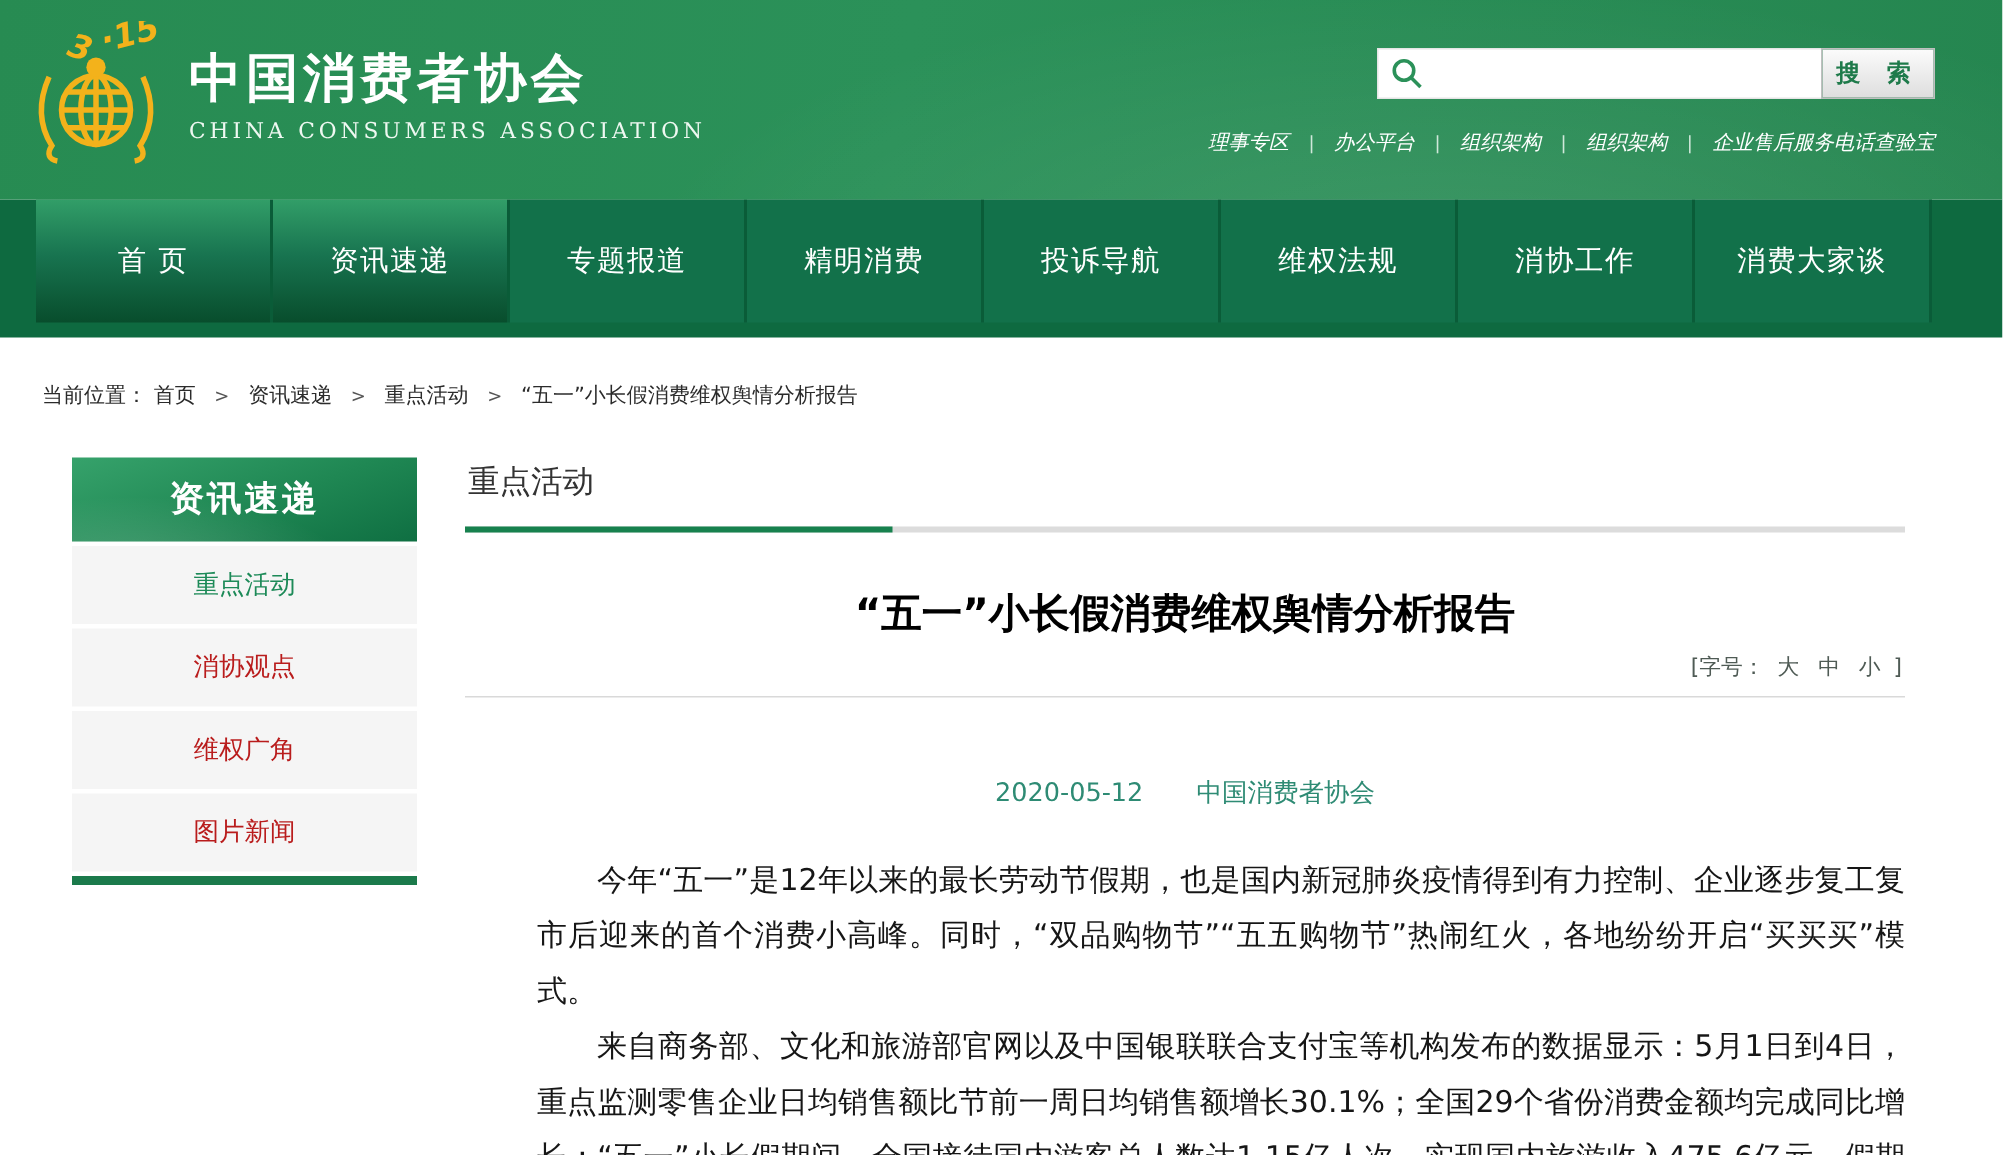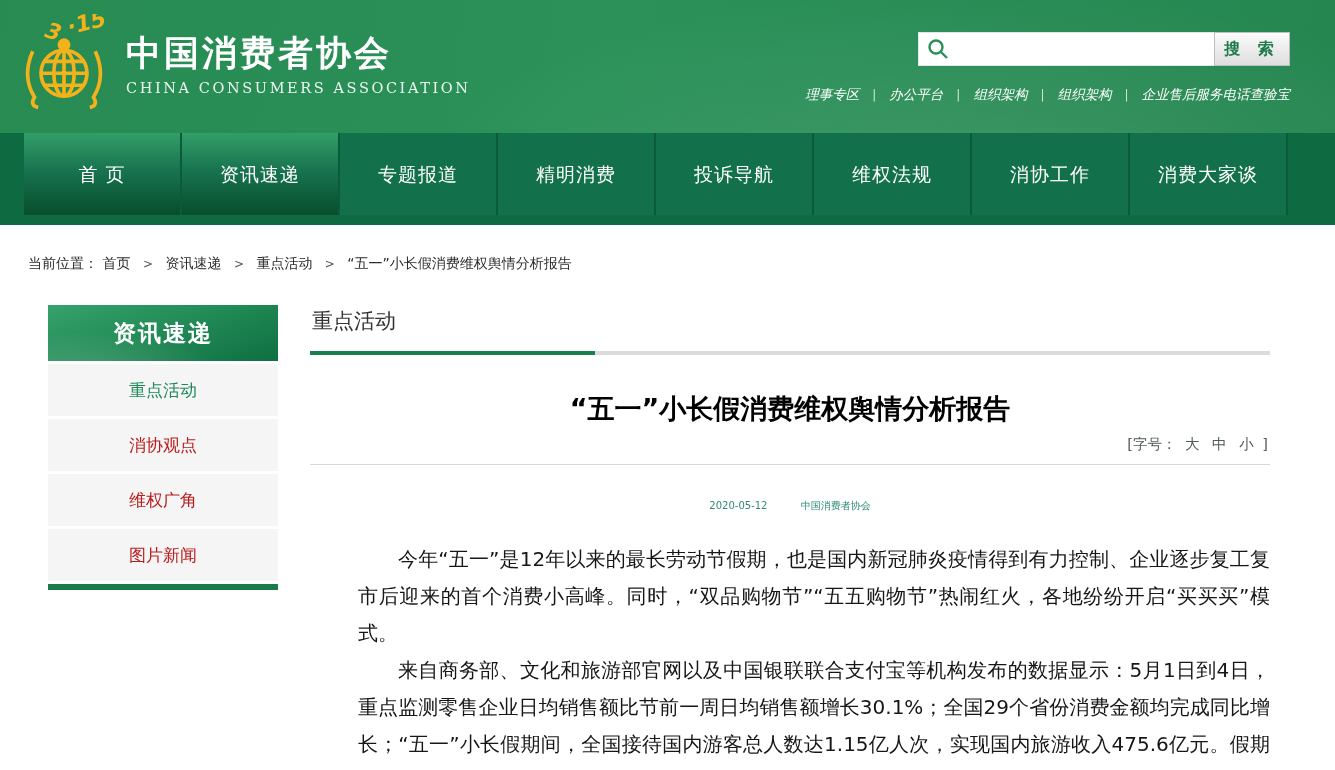--- a/index.html
+++ b/index.html
@@ -103,21 +103,21 @@
   .article-title {
     text-align:center; font-size:27px; font-weight:bold; color:#000000;
     margin:36px 0 8px;
   }
   .fontsize-row {
     text-align:right; color:#4f5b55; font-size:14.5px; margin:4px 2px 10px 0;
   }
   .fontsize-row .fs { margin:0 4px; cursor:pointer; }
   .article-divider { border-top:1px solid #d9d9d9; }
   .article-meta {
-    text-align:center; color:#2e8b74; font-size:10px; margin-top:34px;
+    text-align:center; color:#2e8b74; font-size:17px; margin-top:52px;
   }
   .article-meta .src { margin-left:30px; }
   .article-body {
     margin-top:28px; font-size:20px; color:#161616; line-height:37px;
     text-align:justify;
     margin-left:48px;
   }
   .article-body p { margin:0; text-indent:2em; }
 </style>
 </head>

